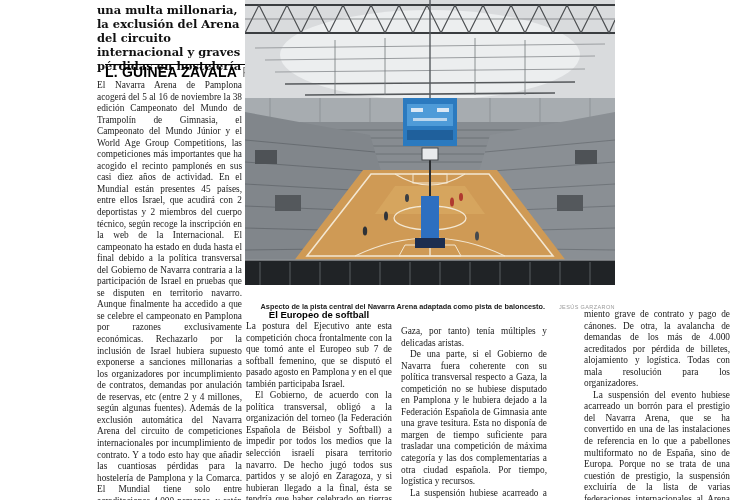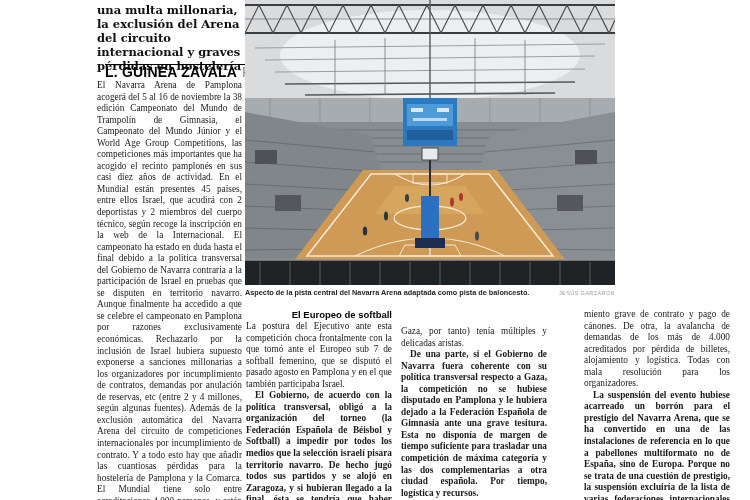--- a/index.html
+++ b/index.html
@@ -19,38 +19,39 @@
     font-family:"Liberation Sans", sans-serif;font-size:14px;line-height:9px;
     white-space:nowrap;overflow:hidden;margin-left:8px;
   }
   .byline .author{font-weight:bold;color:#000;letter-spacing:.2px;}
   .byline .place{color:#8a8a8a;margin-left:5px;}
   .bodycol{
     font-size:9.3px;line-height:11.55px;text-align:justify;
     overflow:hidden;hyphens:auto;-webkit-hyphens:auto;
   }
   .bodycol p{margin:0;}
-  .bodycol p + p{text-indent:9px;font-weight:bold;}
+  .bodycol p + p{text-indent:9px;}
   #col1{position:absolute;left:97px;top:80px;width:145px;height:420px;}
   #col2{position:absolute;left:246px;top:309px;width:146px;height:191px;}
   #col3{position:absolute;left:401px;top:326px;width:146px;height:191px;}
   #col4{position:absolute;left:584px;top:309px;width:146px;height:191px;}
   .subhead{
     font-family:"Liberation Sans", sans-serif;font-weight:bold;
-    font-size:9.5px;line-height:12px;color:#000;margin:0 0 2px 0;text-align:right;
+    font-size:9.5px;line-height:12px;color:#000;margin:0 0 2px 0;text-align:center;
   }
   
   #photo{
     position:absolute;left:245px;top:0;width:370px;height:285px;overflow:hidden;
     background:#d6d8da;
   }
   #photo svg{display:block;}
   .captionrow{
-    position:absolute;left:245px;top:289px;width:370px;height:16px;
+    position:absolute;left:245px;top:303px;width:370px;height:16px;
     font-family:"Liberation Sans", sans-serif;
+    text-align:right;
   }
   .caption{
     position:absolute;left:0;top:0;width:300px;
     font-size:7.3px;font-weight:bold;color:#222;line-height:8.5px;
   }
   .credit{
     position:absolute;right:0;top:1px;
     font-size:5.5px;color:#9a9a9a;letter-spacing:.4px;text-transform:uppercase;
   }
 </style>

